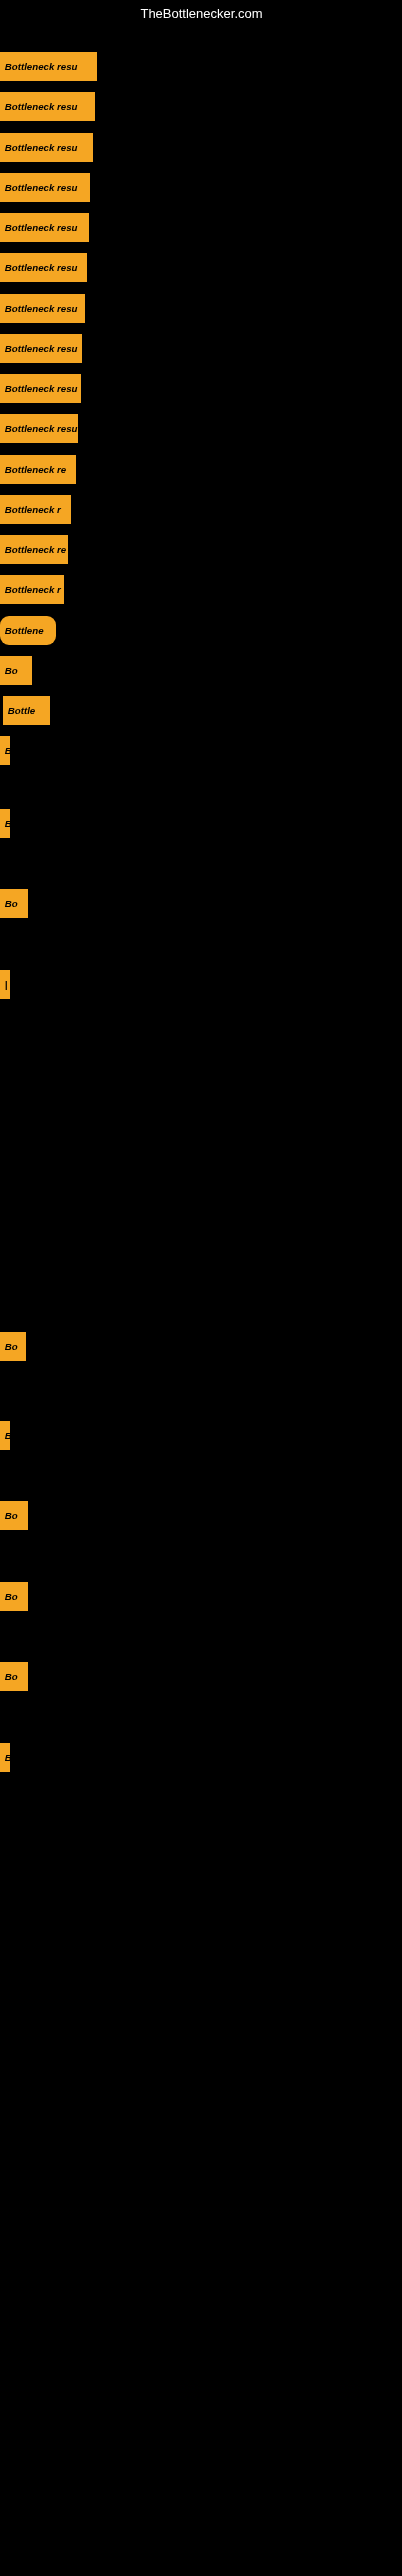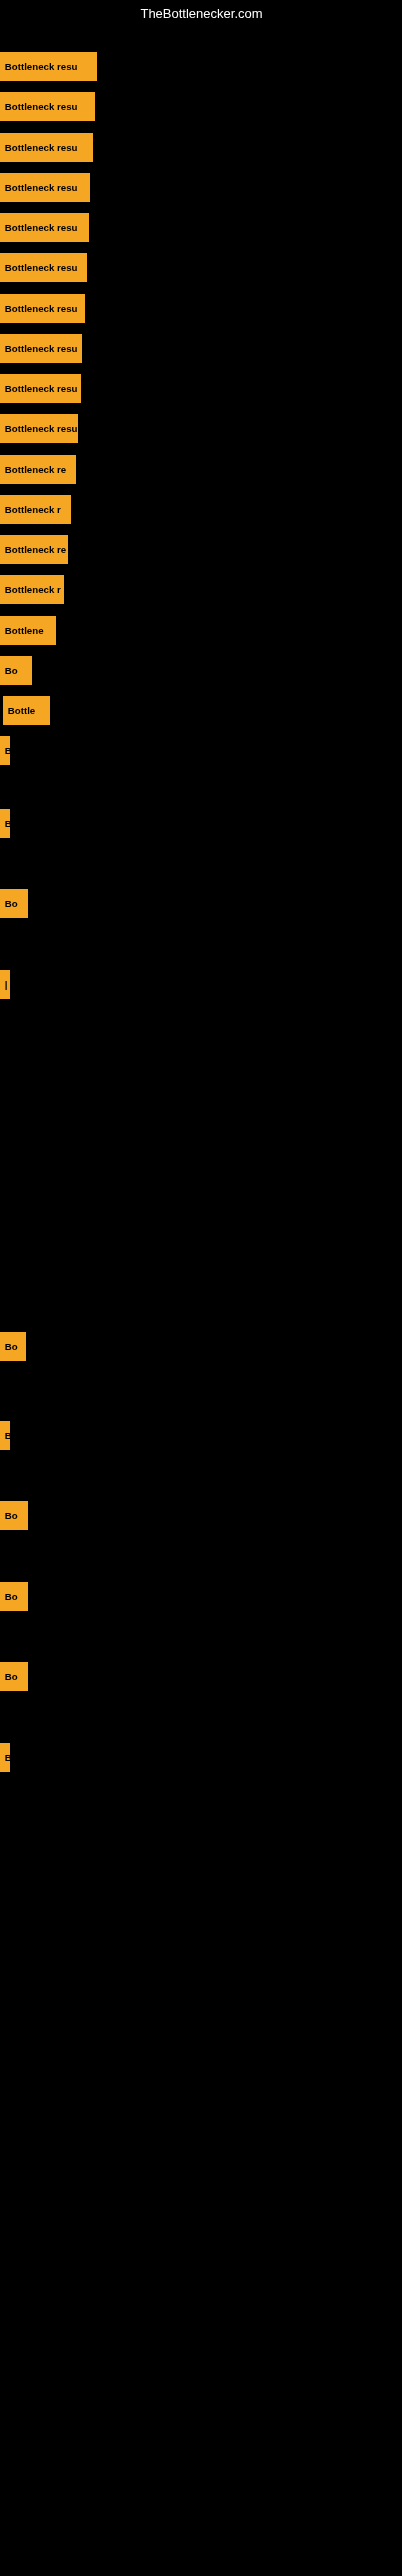--- a/index.html
+++ b/index.html
@@ -32,20 +32,21 @@
     }
 
     .bar {
       background-color: #f5a623;
       height: 29px;
       display: flex;
       align-items: center;
       padding: 0 4.8px;
       overflow: hidden;
       white-space: nowrap;
+      font-style: italic;
     }
 
     .bar-label {
       color: #000000;
       font-size: 9.7px;
       font-weight: bold;
     }
   </style>
 </head>
 <body>
@@ -117,21 +118,21 @@
       <div class="bar" style="width: 68px;">
         <span class="bar-label">Bottleneck re</span>
       </div>
     </div>
     <div class="bar-container" style="top: 547px; left: 0px;">
       <div class="bar" style="width: 64px;">
         <span class="bar-label">Bottleneck r</span>
       </div>
     </div>
     <div class="bar-container" style="top: 588px; left: 0px;">
-      <div class="bar" style="width: 56px;">
+      <div class="bar" style="width: 56px; border-radius: 9px;">
         <span class="bar-label">Bottlene</span>
       </div>
     </div>
     <div class="bar-container" style="top: 628px; left: 0px;">
       <div class="bar" style="width: 32px;">
         <span class="bar-label">Bo</span>
       </div>
     </div>
     <div class="bar-container" style="top: 668px; left: 3px;">
       <div class="bar" style="width: 47px;">

